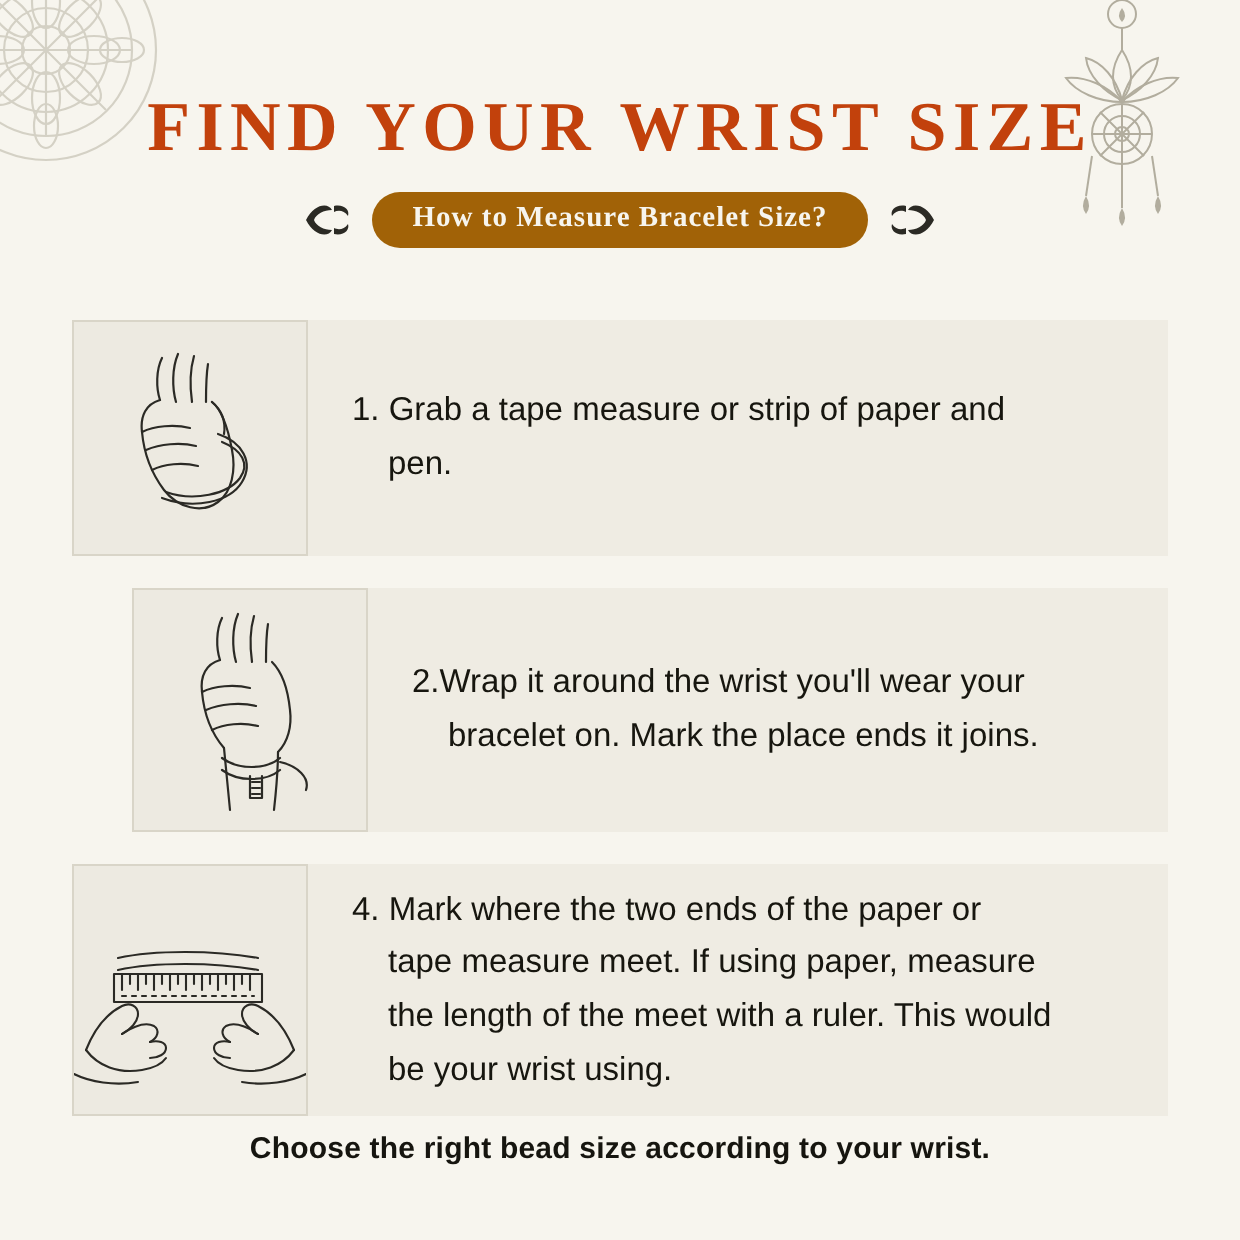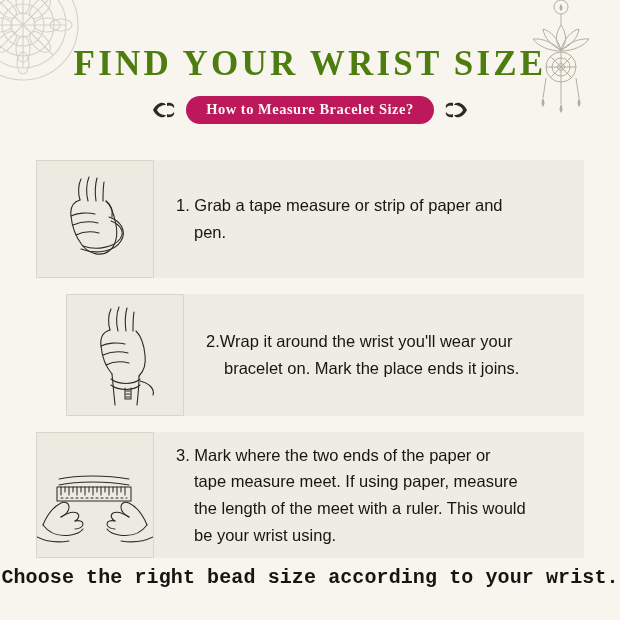--- a/index.html
+++ b/index.html
@@ -50,42 +50,42 @@
   .title {
     position: absolute;
     top: 44px;
     left: 0;
     width: 620px;
     text-align: center;
     font-family: "Liberation Serif", serif;
     font-size: 35px;
     font-weight: bold;
     letter-spacing: 3.2px;
-    color: #4d7c0f;
+    color: #c2410c;
     white-space: nowrap;
   }
 
   
   .subtitle-row {
     position: absolute;
     top: 96px;
     left: 0;
     width: 620px;
     display: flex;
     align-items: center;
     justify-content: center;
     gap: 9px;
   }
   .flourish {
     width: 26px;
     height: 24px;
     opacity: 0.9;
   }
   .pill {
-    background: #be185d;
+    background: #a16207;
     color: #f7f5ee;
     border-radius: 14px;
     padding: 6px 20px 7px 20px;
     font-family: "Liberation Serif", serif;
     font-size: 14.5px;
     font-weight: bold;
     letter-spacing: 0.5px;
     white-space: nowrap;
     line-height: 1;
   }
@@ -131,22 +131,22 @@
   .step-text .txt { display: block; }
   .step-text .indent { display: block; }
 
   
   .footer-note {
     position: absolute;
     top: 566px;
     left: 0;
     width: 620px;
     text-align: center;
-    font-family: Liberation Mono, monospace;
-    font-size: 20px;
+    font-family: Liberation Sans, sans-serif;
+    font-size: 15px;
     font-weight: bold;
     letter-spacing: 0.1px;
     color: #16150f;
   }
 </style>
 </head>
 <body>
 
 <div class="page">
 
@@ -321,21 +321,21 @@
             <path d="M110 92 C 106 82, 100 74, 92 70 C 88 68, 84 70, 84 74 C 84 78, 88 82, 92 84"></path>
             <path d="M92 84 C 86 80, 80 78, 76 80 C 73 82, 74 86, 78 88"></path>
             <path d="M78 88 C 74 87, 70 88, 70 91 C 70 94, 74 96, 78 96"></path>
             <path d="M110 92 C 104 100, 94 104, 82 102 C 76 101, 72 99, 70 96"></path>
             <path d="M116 104 C 108 108, 96 110, 84 108"></path>
           </g>
         </svg>
       </div>
       <div class="step-text">
         <span>
-          <span class="txt">3. Mark where the two ends of the paper or</span>
+          <span class="txt">4. Mark where the two ends of the paper or</span>
           <span class="indent" style="padding-left:18px">tape measure meet. If using paper, measure</span>
           <span class="indent" style="padding-left:18px">the length of the meet with a ruler. This would</span>
           <span class="indent" style="padding-left:18px">be your wrist using.</span>
         </span>
       </div>
     </div>
 
   </div>
 
   <div class="footer-note">Choose the right bead size according to your wrist.</div>

